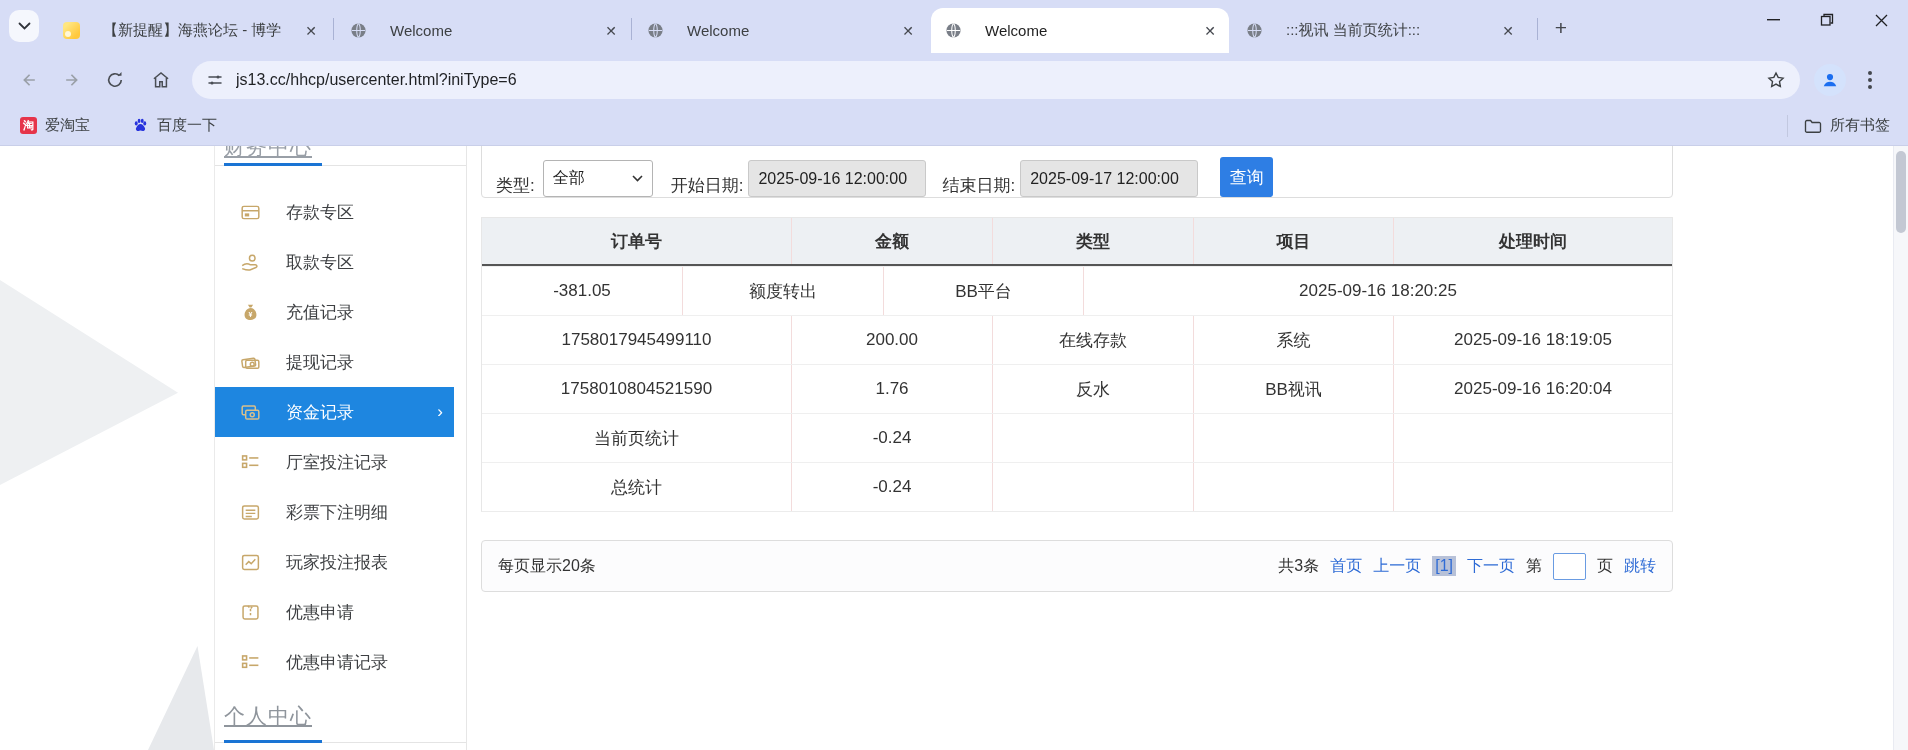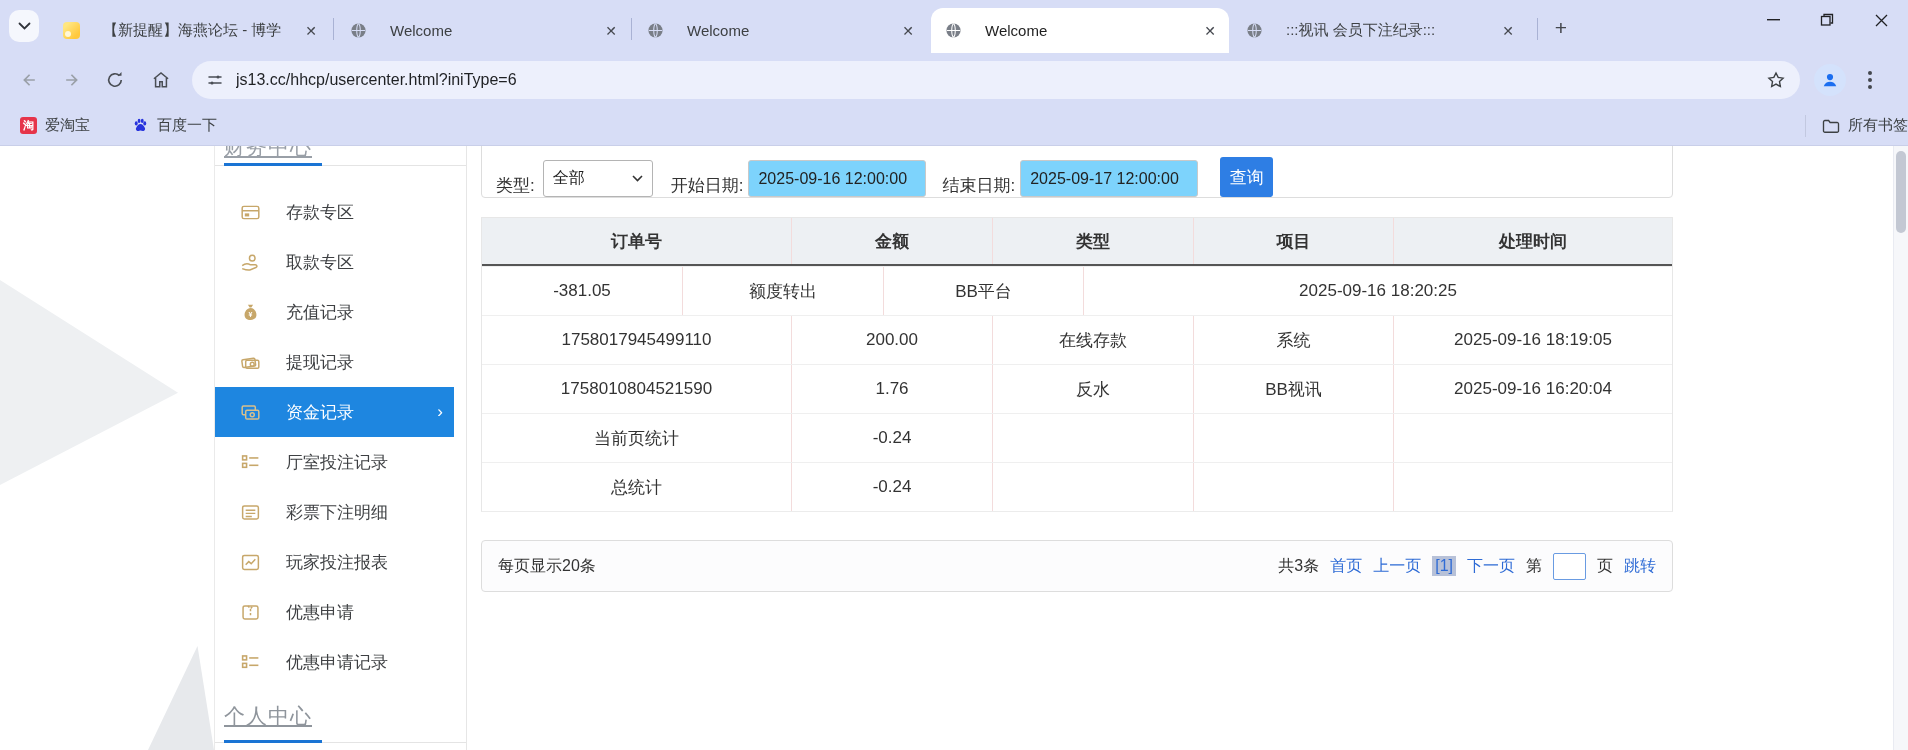--- a/index.html
+++ b/index.html
@@ -27,21 +27,21 @@
   .addrpill { margin-left:14px; width:1608px; height:38px; border-radius:19px; background:#edf0fc; display:flex; align-items:center; padding:0 14px; }
   .addr-url { margin-left:12px; font-size:16px; color:#1f2124; flex:1; white-space:nowrap; overflow:hidden; }
   .pill-star { margin-left:8px; cursor:pointer; display:flex; }
   .avatar { margin-left:14px; width:32px; height:32px; border-radius:50%; background:#d4e2fc; display:flex; align-items:center; justify-content:center; cursor:pointer; }
   .menu-dots { margin-left:12px; width:24px; display:flex; justify-content:center; cursor:pointer; }
 
   .bookmarksbar { position:absolute; top:106px; left:0; width:100%; height:40px; display:flex; align-items:center; border-bottom:1px solid #c9cfe9; }
   .bm { display:flex; align-items:center; gap:8px; font-size:15px; color:#3c4043; cursor:pointer; padding:4px 8px; border-radius:6px; }
   .bm.first{ margin-left:12px } .bm + .bm { margin-left:26px }
   .bm-taobao { width:17px; height:17px; border-radius:3px; background:#e6344a; color:#fff; font-size:11px; font-weight:bold; display:flex; align-items:center; justify-content:center; }
-  .bm-right { margin-left:auto; display:flex; align-items:center; }
+  .bm-right { margin-left:auto; display:flex; align-items:center; margin-right:18px; }
   .bm-sep { width:1px; height:22px; background:#c2c8e0; margin-right:16px; }
   .allbm { display:flex; align-items:center; gap:8px; font-size:15px; color:#3c4043; cursor:pointer; }
 
   
   .page { position:absolute; top:146px; left:0; width:1908px; height:604px; overflow:hidden; background:#fff; }
   .decor { position:absolute; }
   .decor.t1 { left:0; top:134px; width:178px; height:205px; background:#eef0f2; clip-path:polygon(0 0,100% 55%,0 100%); }
   .decor.t2 { left:148px; top:500px; width:66px; height:104px; background:#e7e9ec; clip-path:polygon(75% 0,100% 100%,0 100%); }
 
   
@@ -57,21 +57,21 @@
   .side-item.active { width:239px; background:#1e86e0; color:#fff; }
   .side-item.active .chev { position:absolute; right:11px; color:#fff; font-size:17px; }
 
   
   .main { position:absolute; left:481px; top:0; width:1192px; }
   .filterbox { position:absolute; top:-6px; left:0; width:1192px; height:58px; border:1px solid #ddd; border-radius:4px; display:flex; align-items:flex-end; padding-top:6px; }
   .f-label { font-size:17px; color:#333; }
   .f-label.l1{margin-left:14px} .f-label.l2{margin-left:18px} .f-label.l3{margin-left:16px}
   .f-select { margin-left:8px; width:110px; height:37px; border:1px solid #b4b4b4; border-radius:3px; background:#fff; display:flex; align-items:center; padding:12px 9px; font-size:16px; color:#222; cursor:pointer; }
   .f-select .caret { margin-left:auto; display:flex; }
-  .f-input { margin-left:5px; width:178px; height:37px; border:1px solid #c9c9c9; border-radius:3px; background:#7dd3fc; font-size:16px; color:#222; padding:0 9px; }
+  .f-input { margin-left:5px; width:178px; height:37px; border:1px solid #c9c9c9; border-radius:3px; background:#e5e5e5; font-size:16px; color:#222; padding:0 9px; }
   .f-btn { margin-left:22px; width:53px; height:40px; background:#2e7ee4; color:#fff; font-size:17px; border:none; border-radius:3px; cursor:pointer; }
 
   
   .rtable { position:absolute; top:71px; left:0; width:1192px; border:1px solid #e7e7e7; border-bottom:1px solid #ececec; }
   .t-row { display:flex; height:49px; border-top:1px solid #efefef; background:#fff; }
   .t-row.head { height:48px; background:#edf0f3; border-top:none; border-bottom:2px solid #555; font-weight:bold; }
   .t-cell { display:flex; align-items:center; justify-content:center; font-size:17px; color:#333; border-right:1px solid #f3dcdc; overflow:hidden; }
   .t-cell:last-child { border-right:none; }
   .c0{width:310px} .c1{width:201px} .c2{width:201px} .c3{width:200px} .c4{flex:1}
 
@@ -144,21 +144,21 @@
       <span class="tab-close">✕</span>
     </div>
 
     <div class="tab" style="left:1232px;width:295px;">
       <span class="fav">
         <svg width="17" height="17" viewBox="0 0 24 24">
             <circle cx="12" cy="12" r="10" fill="#797e87"></circle>
             <path d="M2.5 12h19M12 2.3c3.3 2.6 3.3 16.8 0 19.4M12 2.3c-3.3 2.6-3.3 16.8 0 19.4" stroke="#d7ddf6" stroke-width="1.5" fill="none"></path>
           </svg>
       </span>
-      <span class="tab-title">:::视讯 会员下注纪录:::</span>
+      <span class="tab-title">:::视讯 当前页统计:::</span>
       <span class="tab-close">✕</span>
     </div>
     <div class="tab-sep" style="left:1537px;"></div>
 
     <div class="newtab">+</div>
 
     <div class="wincontrols">
       <span class="winbtn">
         <svg width="13" height="2" viewBox="0 0 13 2">
             <rect width="13" height="1.4" fill="#202124"></rect>

